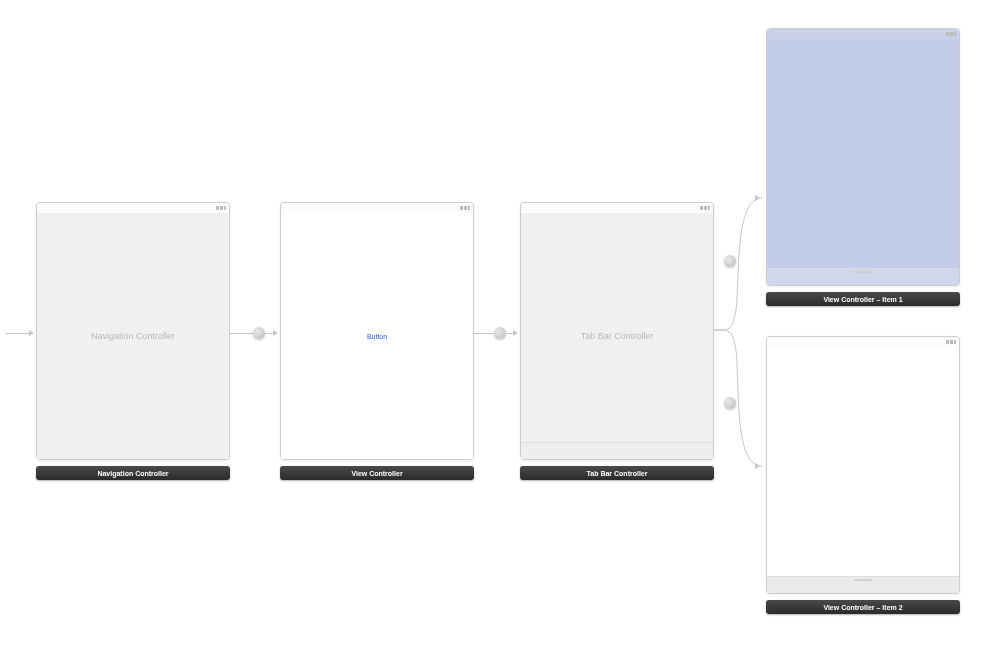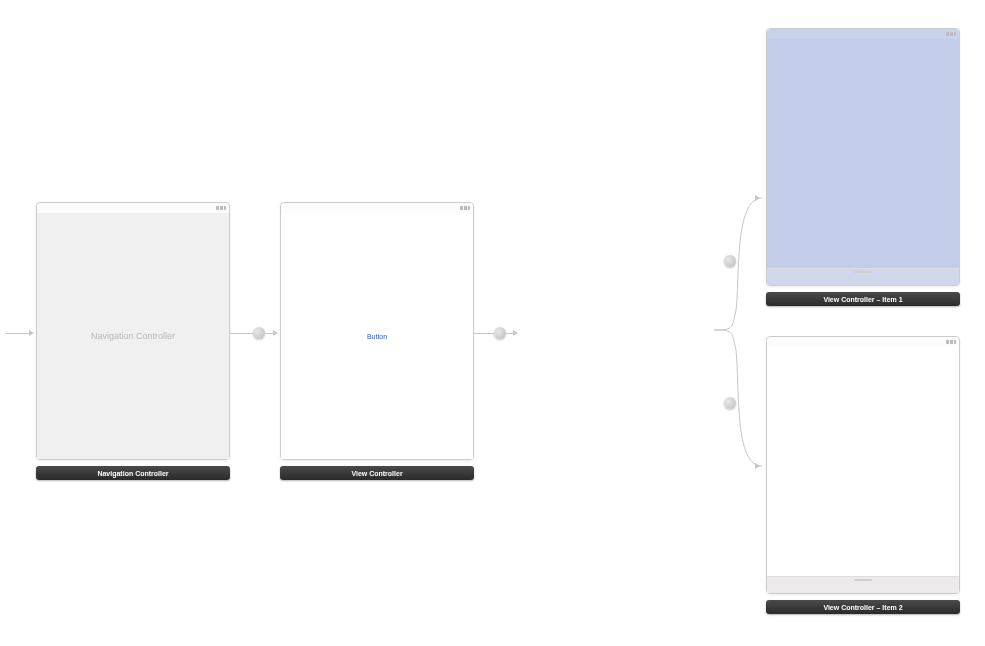--- a/index.html
+++ b/index.html
@@ -72,20 +72,34 @@
       </div>
   </div>
 
   <div class="segue" style="left:474px;top:326px;width:44px">
     <div class="line"></div>
     <div class="node"></div>
     <div class="line" style="flex:.4"></div>
     <div class="arrow"></div>
   </div>
 
+  <div class="scene" style="left:520px;top:202px">
+    <div class="frame gray">
+      <div class="titlebar">
+          <div class="dots"></div>
+        </div>
+      <div class="body">
+        <div class="label">Tab Bar Controller</div>
+        <div class="tabbarstub dark"></div>
+      </div>
+    </div>
+    <div class="bar" style="top:264px">
+        <span>Tab Bar Controller</span>
+      </div>
+  </div>
 
   <svg class="curve" style="left:714px;top:190px" width="48" height="290">
     <path d="M0 140 C18 140 18 140 22 120 C26 90 20 8 48 8"></path>
     <path d="M0 140 C18 140 18 140 22 160 C26 200 20 276 48 276"></path>
   </svg>
   <div class="segue" style="left:724px;top:254px;width:12px">
       <div class="node"></div>
     </div>
   <div class="segue" style="left:724px;top:396px;width:12px">
       <div class="node"></div>

